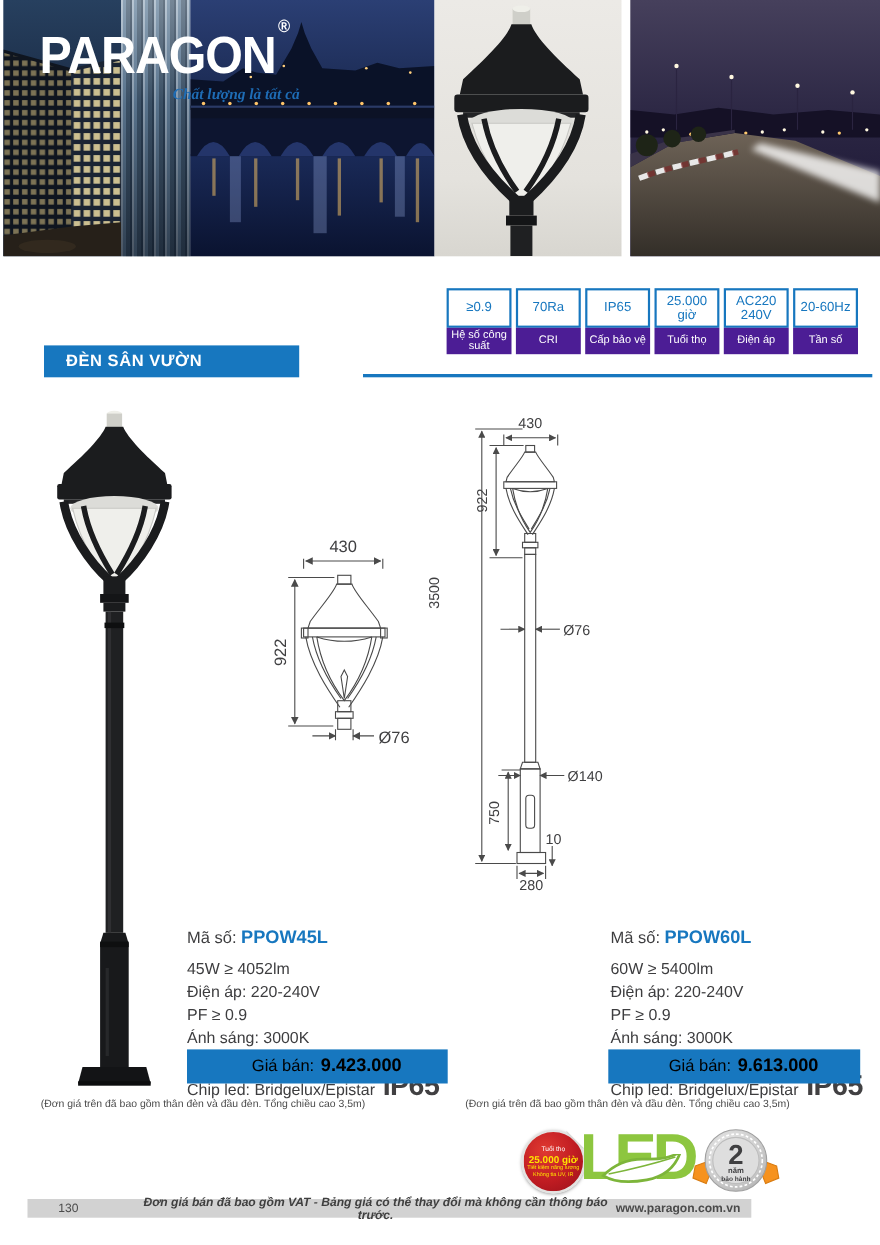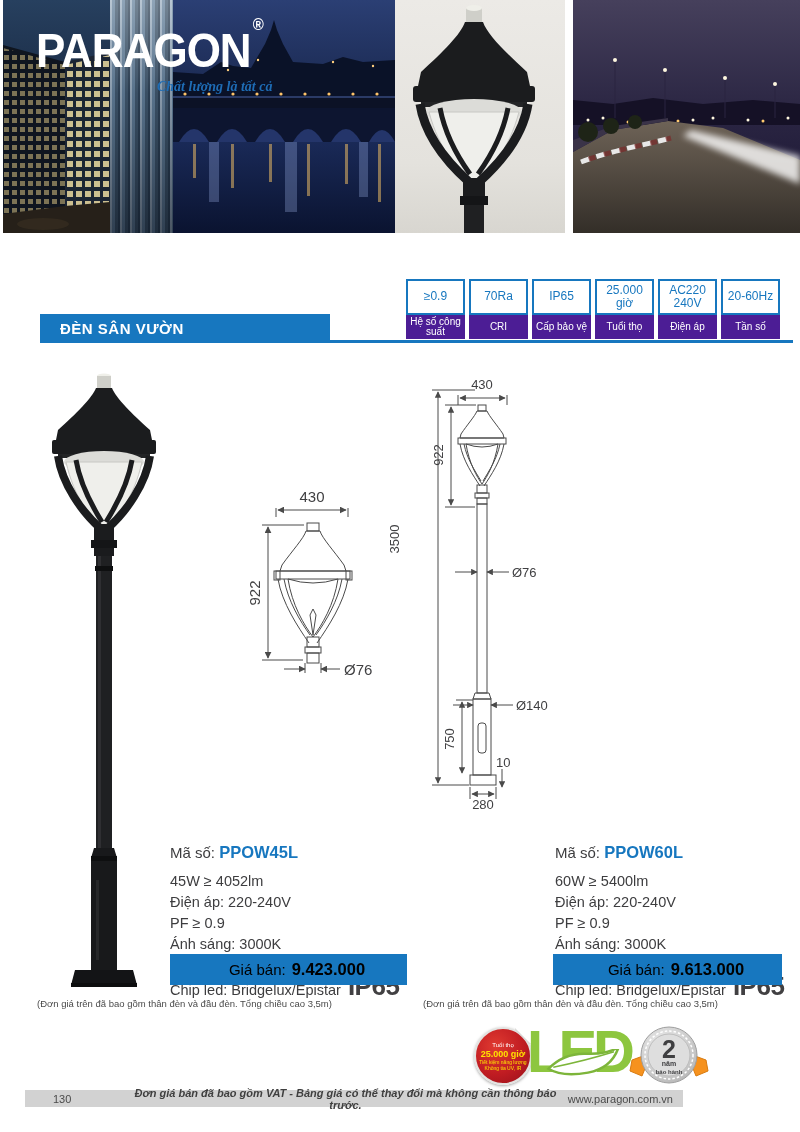--- a/index.html
+++ b/index.html
@@ -21,26 +21,26 @@
   .logo{position:absolute;left:36px;top:26px;color:#ffffff;font-weight:bold;font-size:44px;
         letter-spacing:-1px;transform:scaleY(1.08);white-space:nowrap;z-index:5;}
   .logo sup{font-size:15px;position:relative;top:-18px;left:2px;}
   .tagline{position:absolute;left:157px;top:79px;z-index:5;color:#1e6cb5;font-weight:bold;
            font-style:italic;font-size:14px;font-family:"Liberation Serif",serif;white-space:nowrap;}
 
   
   .spec-table{position:absolute;left:406px;top:262px;display:flex;gap:4px;}
   .spec-cell{width:59px;display:flex;flex-direction:column;}
   .spec-value{height:32px;border:2px solid #1777bf;color:#1777bf;font-size:12px;line-height:1.1;
-              display:flex;align-items:center;justify-content:center;text-align:center;background:#fff;margin-top:17px;}
+              display:flex;align-items:center;justify-content:center;text-align:center;background:#fff;}
   .spec-label{height:24px;background:#4c1d95;color:#fff;font-size:10px;line-height:1.05;
               display:flex;align-items:center;justify-content:center;text-align:center;}
 
   
-  .section-bar{position:absolute;left:40px;top:314px;width:290px;height:29px;background:#1777bf;
+  .section-bar{position:absolute;left:40px;top:314px;width:232px;height:29px;background:#1777bf;
                color:#fff;font-weight:bold;font-size:15px;line-height:29px;padding-left:20px;
                box-sizing:border-box;letter-spacing:.5px;}
   .section-underline{position:absolute;left:330px;top:340px;width:463px;height:3px;background:#1777bf;}
 
   
   .artwork{position:absolute;}
   svg text{font-family:"Liberation Sans",sans-serif;fill:#3f3f41;}
 
   
   .spec-block{position:absolute;top:842px;width:250px;font-size:14.5px;line-height:21px;color:#3d3d3f;}
@@ -75,21 +75,21 @@
             transform:scaleY(1.02);}
   .leaf{position:absolute;left:18px;top:30px;}
 
   .medal{position:absolute;left:628px;top:1024px;}
 
   
   .footer-bar{position:absolute;left:25px;top:1090px;width:658px;height:17px;background:#d2d2d2;
               display:flex;align-items:center;font-size:11px;color:#4a4a4a;}
   .page-num{margin-left:28px;width:70px;}
   .footer-note{flex:1;text-align:center;font-weight:bold;font-style:italic;color:#3f3f3f;}
-  .website{margin-right:10px;}
+  .website{margin-right:10px;font-weight:bold;}
 </style>
 </head>
 <body>
 
 <div class="page">
 
   <div class="banner">
     <div class="panel p1">
       <svg width="107" height="233">
         <defs>

